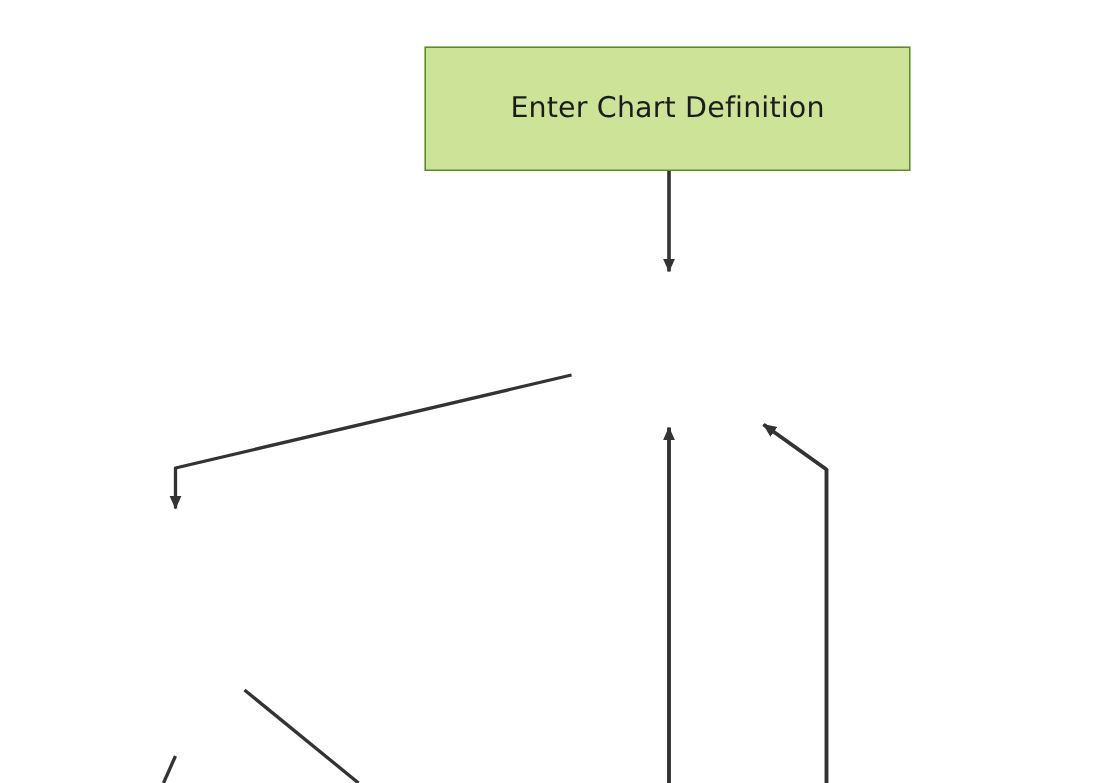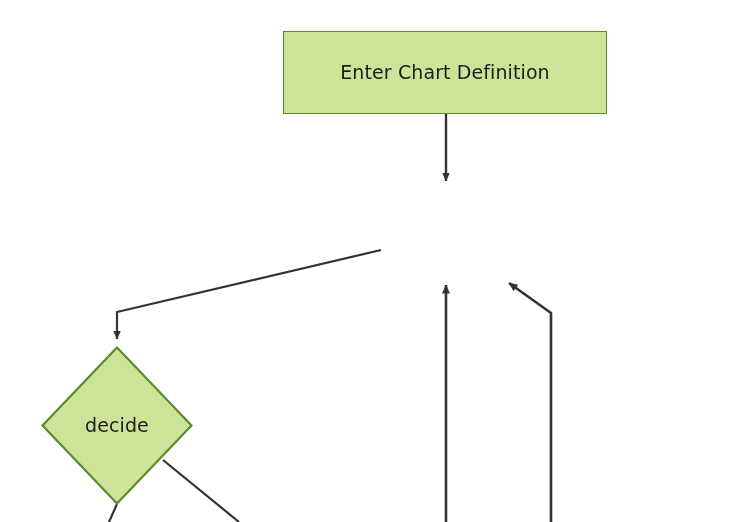--- a/index.html
+++ b/index.html
@@ -84,20 +84,14 @@
     <path d="M 117 504 L 109 522" fill="none" stroke="#333333" stroke-width="2.2"></path>
 
     <path d="M 163 460 L 239 522" fill="none" stroke="#333333" stroke-width="2.2"></path>
   </svg>
 
   <div class="node node-rect" style="left:283px; top:31px; width:324px; height:83px;">
     <span>Enter Chart Definition</span>
   </div>
 
 
-  <div class="node node-diamond" style="left:41px; top:346px; width:152px; height:159px;">
-    <svg class="diamond-shape" viewBox="0 0 152 159" preserveAspectRatio="none" xmlns="http://www.w3.org/2000/svg">
-      <polygon points="76,1.5 150.5,79.5 76,157.5 1.5,79.5" fill="#cde498" stroke="#5a8a2e" stroke-width="2.2" stroke-linejoin="miter"></polygon>
-    </svg>
-    <span class="diamond-label">decide</span>
-  </div>
 
 </div>
 
 </body></html>

